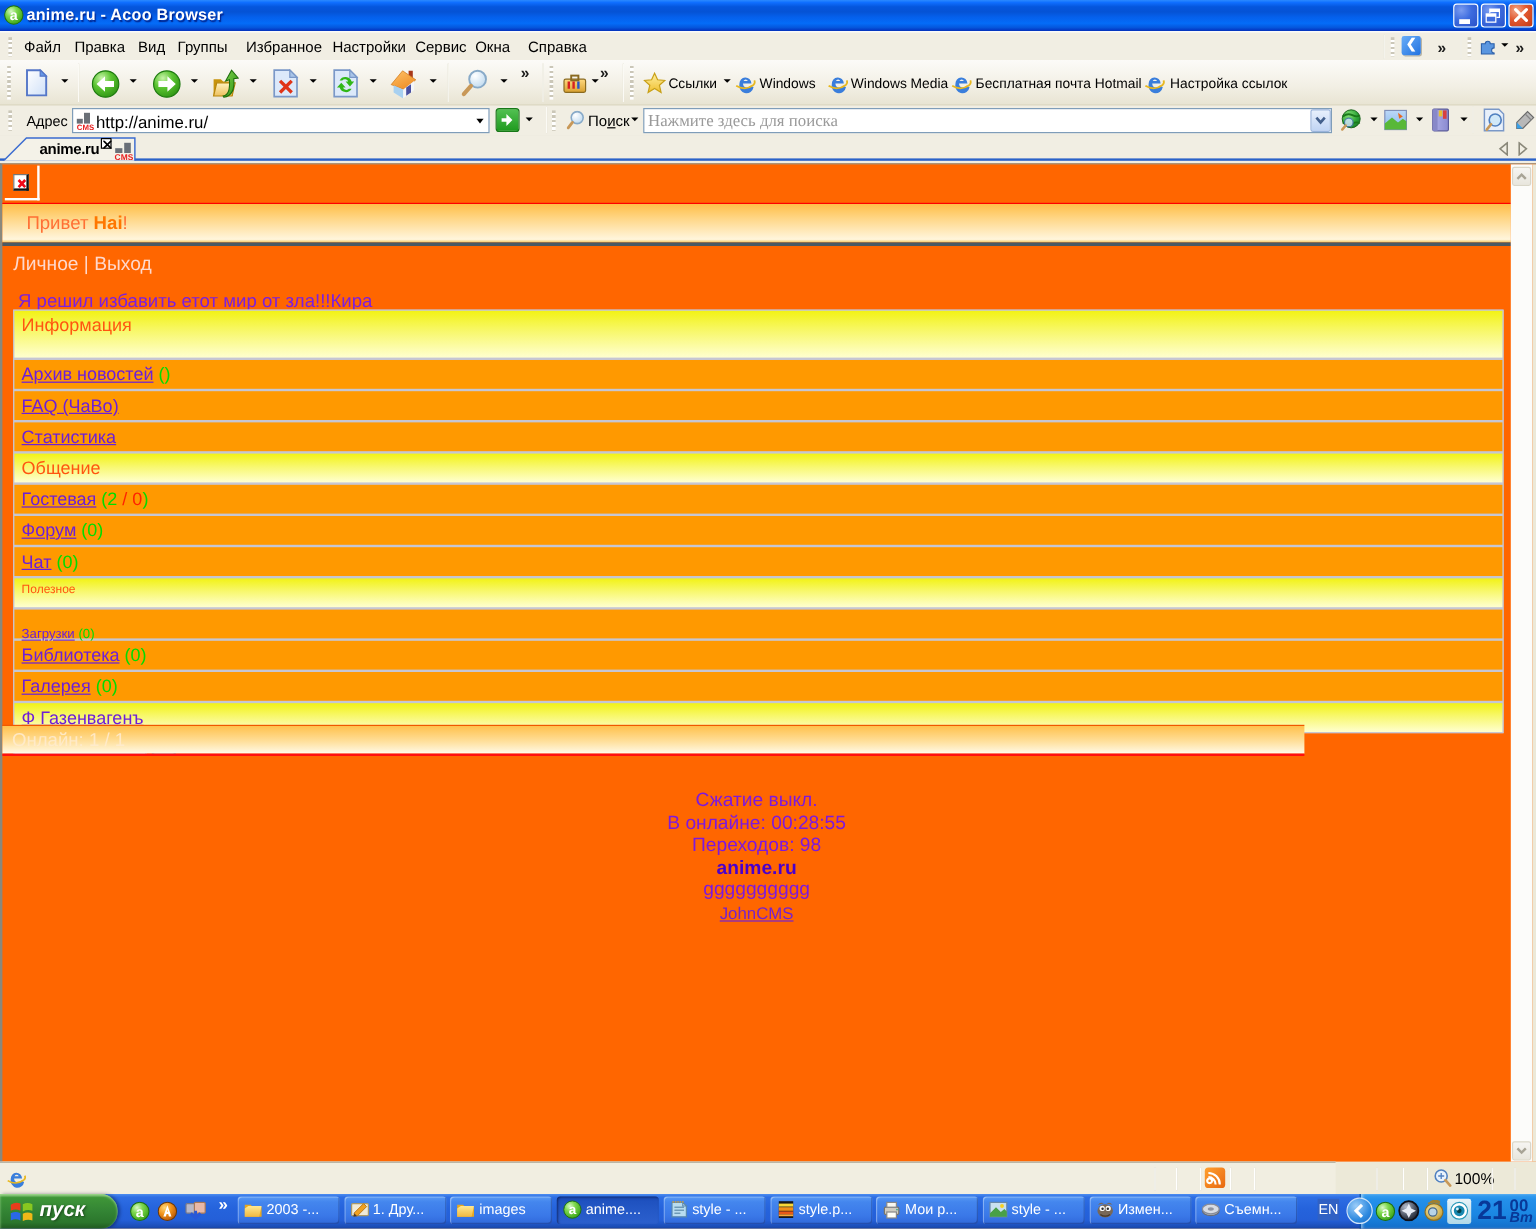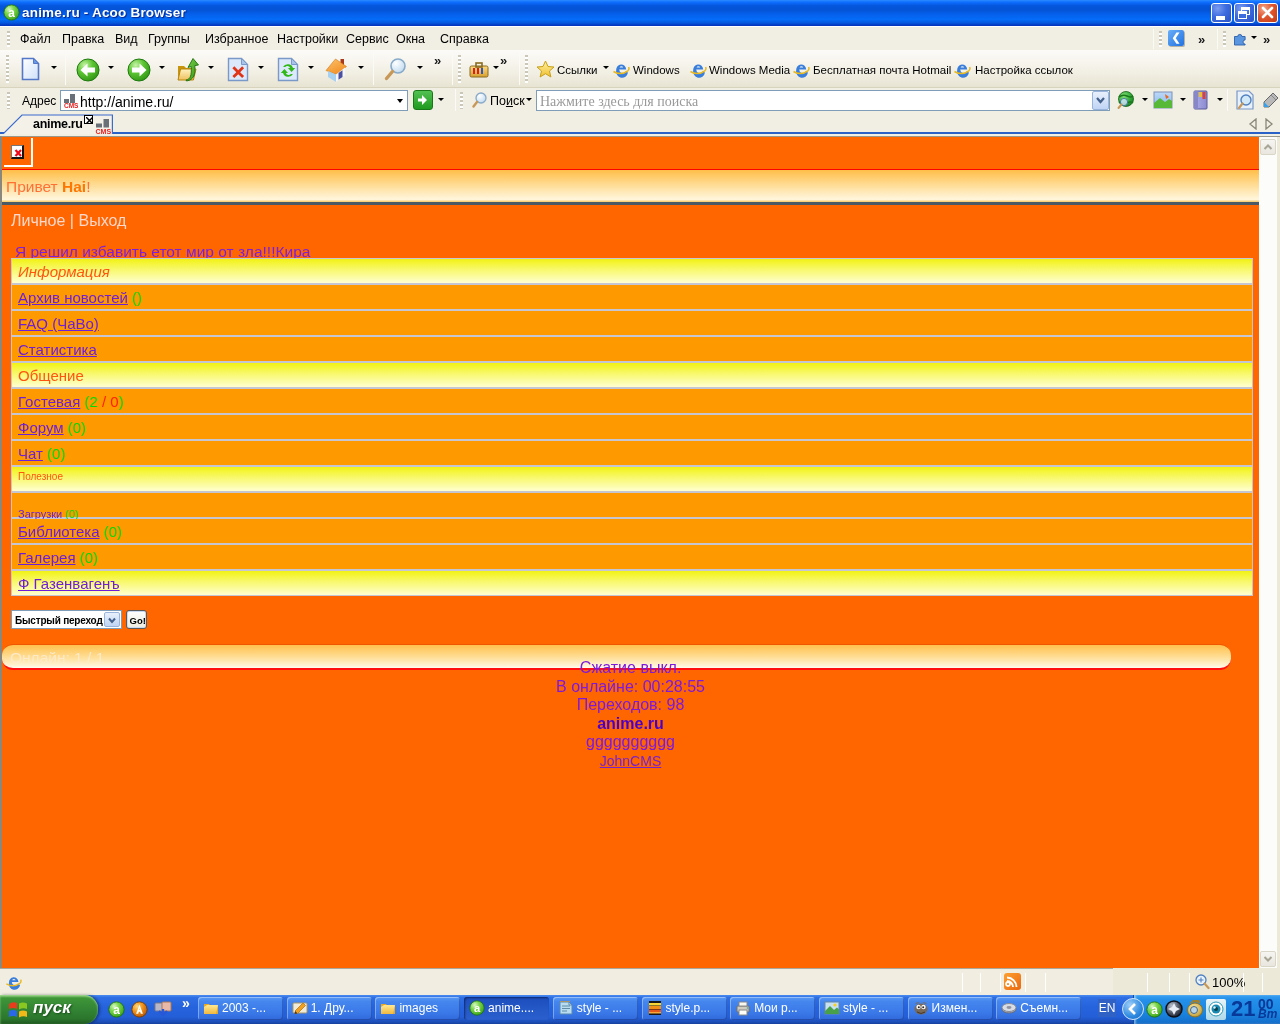--- a/index.html
+++ b/index.html
@@ -375,29 +375,29 @@
 
   <div style="position:absolute;left:2px;top:1px;width:29px;height:29px;border-right:2px solid #fff;border-bottom:2px solid #fff;">
     <div style="position:absolute;left:7px;top:7px;width:13px;height:14px;background:#fff;border:1px solid #777;border-right:2.5px solid #141414;border-bottom:2.5px solid #141414;">
       <svg width="13" height="14" viewBox="0 0 13 14">
           <path d="M3.5 4 L9 10 M9 4 L3.5 10" stroke="#f00818" stroke-width="2.2"></path>
         </svg>
     </div>
   </div>
 
   <div style="position:absolute;left:0;top:32px;width:1257px;height:36px;border-top:1px solid #ff0000;background:linear-gradient(180deg,#ffbe48 0%,#ffd88a 40%,#fff6dd 92%,#f5c863 100%);border-bottom:3px solid #4b5a64;">
-    <span style="position:absolute;left:4px;top:8px;font-size:15.5px;color:#ff7035;text-align:right;">Привет <b style="color:#ff7700;">Hai</b>!</span>
+    <span style="position:absolute;left:20px;top:8px;font-size:15.5px;color:#ff7035;text-align:right;">Привет <b style="color:#ff7700;">Hai</b>!</span>
   </div>
 
   <div style="position:absolute;left:9px;top:75px;font-size:16px;color:#ffd8cc;">Личное | Выход</div>
 
   <div style="position:absolute;left:13px;top:105.5px;font-size:15.5px;color:#7a1fe0;">Я решил избавить етот мир от зла!!!Кира</div>
 
   <div style="position:absolute;left:9px;top:121px;width:1242px;background:#c6c6d2;border:1px solid #c6c6d2;">
-    <div class="hdrrow" style="height:24px;margin-bottom:2px;position:relative;font-style:italic;">
+    <div class="hdrrow" style="height:39px;margin-bottom:2px;position:relative;">
         <span style="position:absolute;left:6px;top:4px;font-size:15px;color:#ff5510;">Информация</span>
       </div>
     <div class="lnkrow" style="height:24px;margin-bottom:2px;position:relative;">
         <span style="position:absolute;left:6px;top:4px;font-size:15px;"><a class="mlink">Архив новостей</a> <span class="grn">()</span></span>
       </div>
     <div class="lnkrow" style="height:24px;margin-bottom:2px;position:relative;">
         <span style="position:absolute;left:6px;top:4px;font-size:15px;"><a class="mlink">FAQ (ЧаВо)</a></span>
       </div>
     <div class="lnkrow" style="height:24px;margin-bottom:2px;position:relative;">
         <span style="position:absolute;left:6px;top:4px;font-size:15px;"><a class="mlink">Статистика</a></span>
@@ -436,21 +436,21 @@
     <div style="position:absolute;right:1px;top:1px;width:16px;height:15px;background:linear-gradient(180deg,#e8f0fc,#c0d4f4);border:1px solid #9ab4dc;border-radius:2px;">
       <svg width="14" height="13" viewBox="0 0 14 13">
           <path d="M4 4.5 L7 8 L10 4.5" stroke="#44608c" stroke-width="2" fill="none"></path>
         </svg>
     </div>
   </div>
   <div style="position:absolute;left:124px;top:473px;width:21px;height:19px;background:linear-gradient(180deg,#fefefe,#ececdf);border:1px solid #5a5a5a;border-radius:3px;box-shadow:0 0 0 1px #c8d8f0 inset;">
     <span style="position:absolute;left:2.5px;top:4px;font-size:9.5px;font-weight:bold;">Go!</span>
   </div>
 
-  <div style="position:absolute;left:0;top:507px;width:1229px;height:26px;background:linear-gradient(180deg,#ffc14c 0%,#ffdf9a 55%,#fff5da 92%,#fffff2 100%);border-bottom:2px solid #ff0f0f;border-top:1px solid #f05800;border-radius:11px;">
+  <div style="position:absolute;left:0;top:467px;width:1085px;height:26px;background:linear-gradient(180deg,#ffc14c 0%,#ffdf9a 55%,#fff5da 92%,#fffff2 100%);border-bottom:2px solid #ff0f0f;border-top:1px solid #f05800;">
     <span style="position:absolute;left:8px;top:4px;font-size:15.5px;color:rgba(255,235,205,0.9);">Онлайн: 1 / 1</span>
   </div>
 
   <div style="position:absolute;left:0;top:522px;width:1257px;text-align:center;font-size:16px;color:#7d19dd;line-height:18.5px;">
     Сжатие выкл.<br>
     В онлайне: 00:28:55<br>
     Переходов: 98<br>
     <b style="color:#4a00cc;">anime.ru</b><br>
     gggggggggg<br>
     <span style="text-decoration:underline;color:#7722cc;font-size:14px;">JohnCMS</span>

